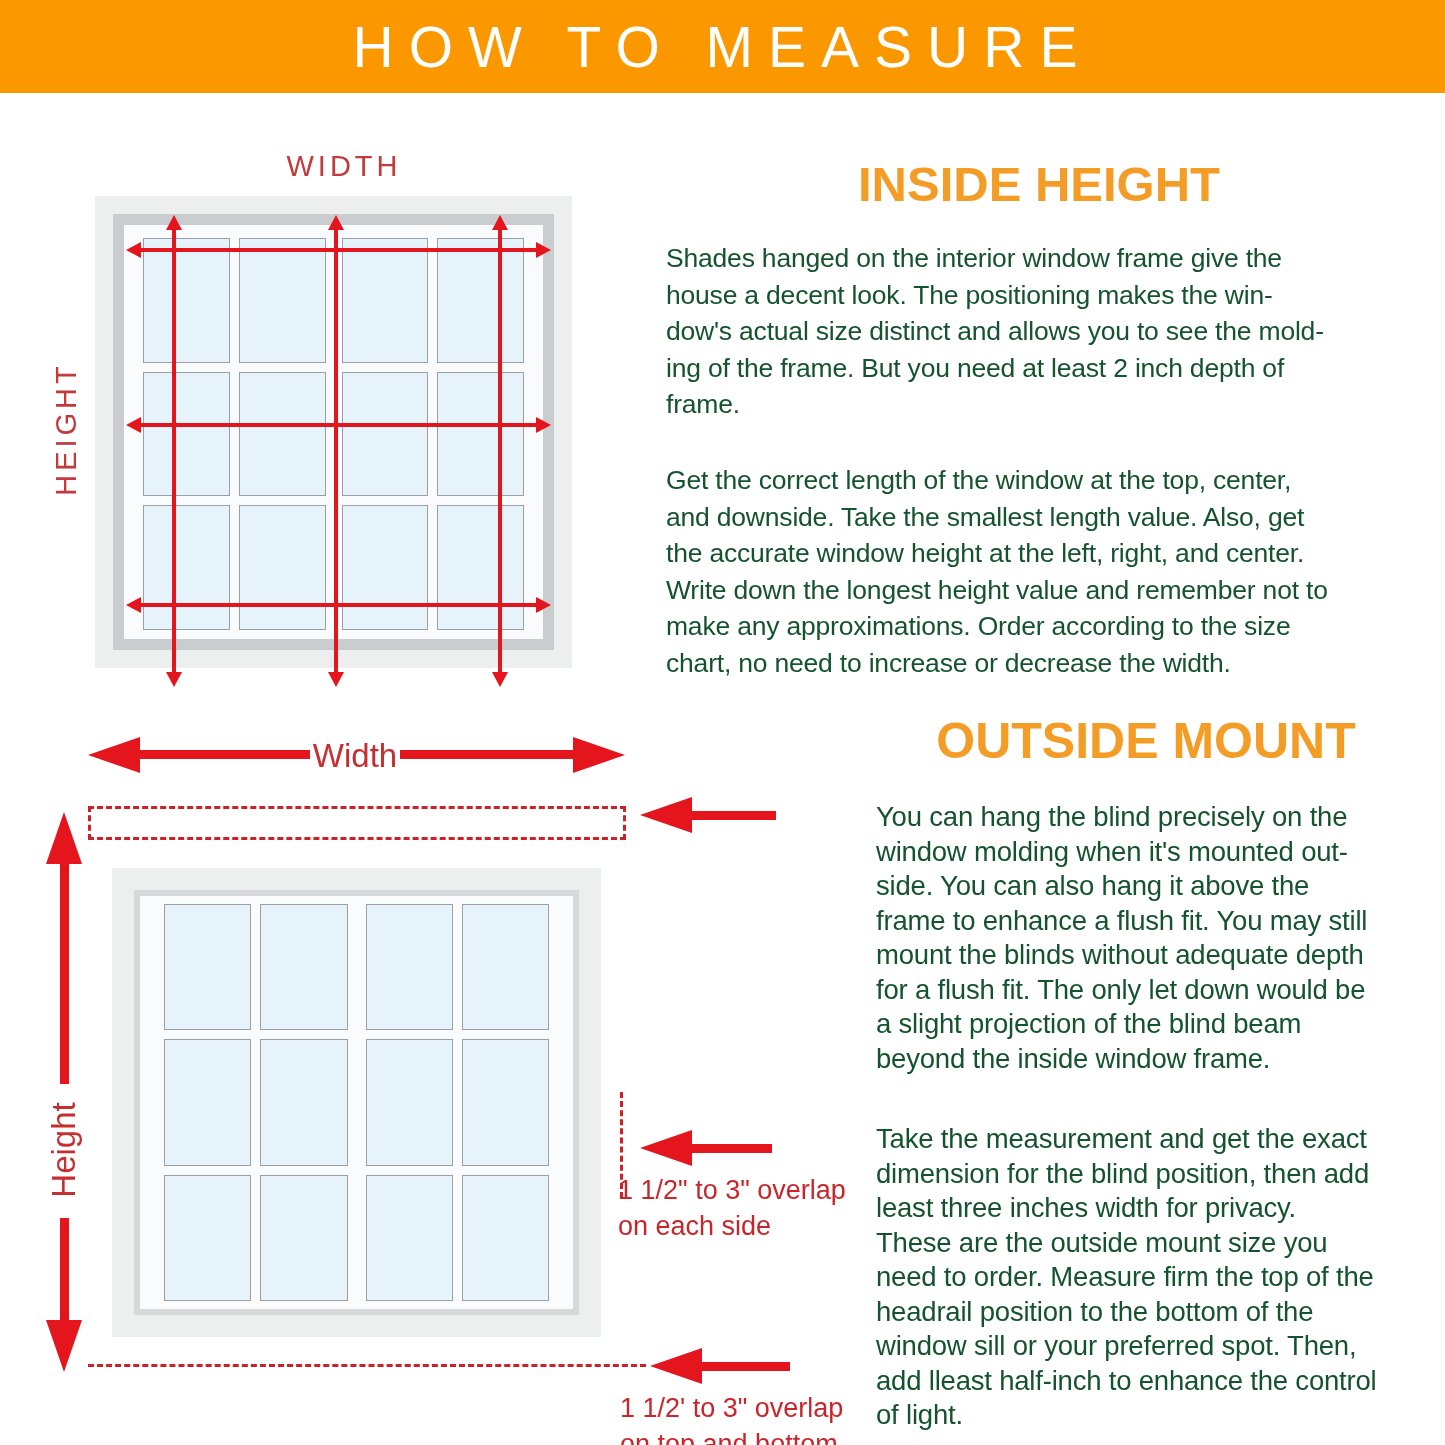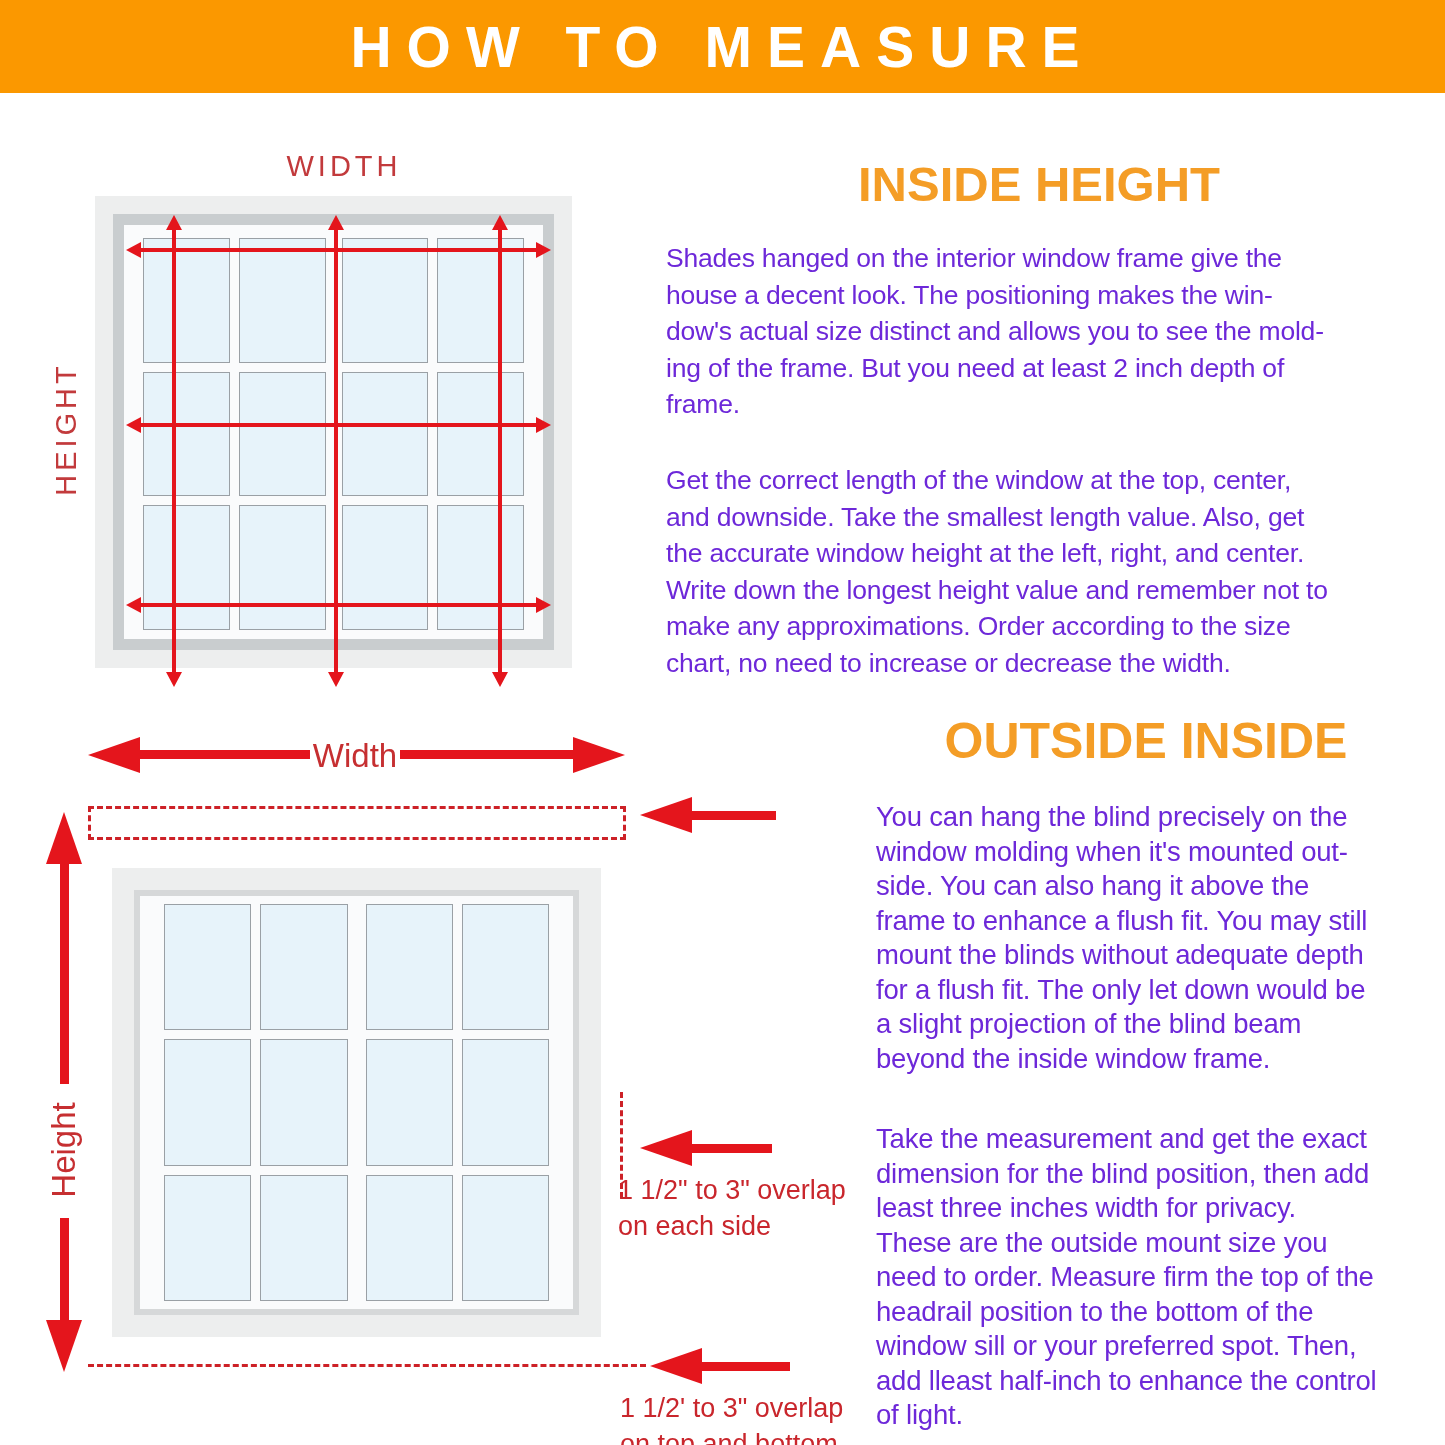--- a/index.html
+++ b/index.html
@@ -7,28 +7,28 @@
     position:relative; width:1445px; height:1445px; background:#ffffff;
     font-family:"Liberation Sans", sans-serif; overflow:hidden;
     --red:#e4151c; --lblred:#c9262c; --dashred:#cd2127; --hdg:#f49d26;
   }
   
   .banner {
     position:absolute; left:0; top:0; width:1445px; height:93px; background:#fb9800;
     display:flex; align-items:center; justify-content:center;
   }
   .banner h1 {
-    margin:14px; color:#ffffff; font-size:57px; font-weight:bold; letter-spacing:15px;
+    margin:14px; color:#ffffff; font-size:57px; font-weight:normal; letter-spacing:15px;
     white-space:nowrap;
   }
   
   .mount-hdg { position:absolute; color:var(--hdg); font-weight:bold; text-align:center; white-space:nowrap; }
   .hdg-in  { left:660px; top:156px; width:758px; font-size:49px; }
   .hdg-out { left:880px; top:712px; width:532px; font-size:50px; }
-  .para { position:absolute; white-space:pre-line; color:#6d28d9; }
+  .para { position:absolute; white-space:pre-line; color:#14532d; }
   .para-in  { font-size:26.5px; line-height:36.5px; letter-spacing:-0.2px; }
   .para-out { font-size:27.5px; line-height:34.5px; letter-spacing:-0.2px; }
   
   .win { position:absolute; background:#edeeee; }
   .win .ring2 { position:absolute; background:#c9cdcf; }
   .win .inner { position:absolute; background:#fafbfc; }
   .win .panes { position:absolute; display:flex; }
   .sash { flex:1; display:grid; grid-template-columns:1fr 1fr; grid-auto-rows:1fr; gap:9px; }
   .pane { background:#e7f3fa; border:1.5px solid #9aa0a5; }
   
@@ -169,21 +169,21 @@
   <div class="shaft-h" style="left:692px; top:1144px; width:80px;"></div>
   <div class="redlbl" style="left:618px; top:1172px; font-size:27px; line-height:36px;">1 1/2" to 3" overlap
 on each side</div>
 
   <div class="dash-h" style="left:88px; top:1364px; width:558px;"></div>
   <span class="tri tri-left" style="left:650px; top:1348px;"></span>
   <div class="shaft-h" style="left:702px; top:1362px; width:88px;"></div>
   <div class="redlbl" style="left:620px; top:1390px; font-size:27px; line-height:36px;">1 1/2' to 3" overlap
 on top and bottom</div>
 
-  <div class="mount-hdg hdg-out">OUTSIDE INSIDE</div>
+  <div class="mount-hdg hdg-out">OUTSIDE MOUNT</div>
   <div class="para para-out" style="left:876px; top:1122px; width:556px;">Take the measurement and get the exact
 dimension for the blind position, then add
 least three inches width for privacy.
 These are the outside mount size you
 need to order. Measure firm the top of the
 headrail position to the bottom of the
 window sill or your preferred spot. Then,
 add lleast half-inch to enhance the control
 of light.</div>
   <div class="para para-out" style="left:876px; top:800px; width:556px;">You can hang the blind precisely on the

